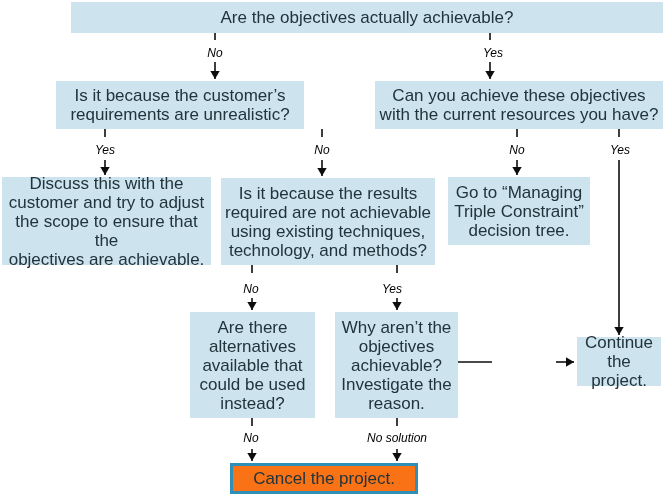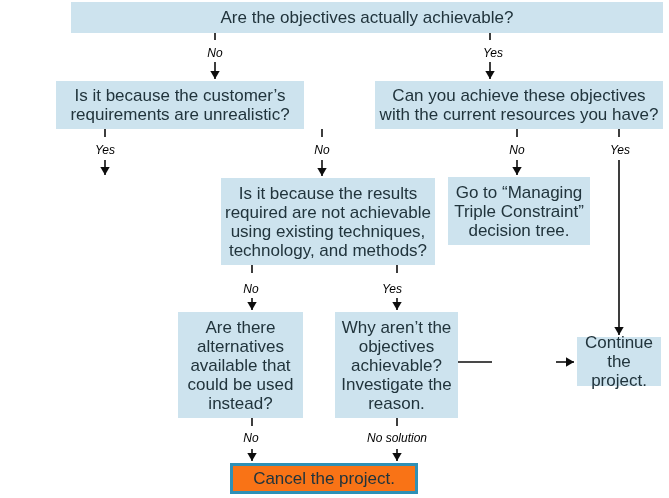--- a/index.html
+++ b/index.html
@@ -77,28 +77,32 @@
     <line x1="397" y1="449" x2="397" y2="461" marker-end="url(#ah)"></line>
     <line x1="458" y1="362" x2="492" y2="362"></line>
     <line x1="556" y1="362" x2="574" y2="362" marker-end="url(#ah)"></line>
   </svg>
 
   <div class="node" style="left:71px;  top:2px;   width:592px; height:31px">Are the objectives actually achievable?</div>
   <div class="node" style="left:56px;  top:81px;  width:248px; height:48px">Is it because the customer’s
 requirements are unrealistic?</div>
   <div class="node" style="left:375px; top:81px;  width:288px; height:48px">Can you achieve these objectives
 with the current resources you have?</div>
+  <div class="node" style="left:2px;   top:177px; width:209px; height:88px">Discuss this with the
+customer and try to adjust
+the scope to ensure that the
+objectives are achievable.</div>
   <div class="node" style="left:221px; top:178px; width:214px; height:87px">Is it because the results
 required are not achievable
 using existing techniques,
 technology, and methods?</div>
   <div class="node" style="left:448px; top:177px; width:142px; height:68px">Go to “Managing
 Triple Constraint”
 decision tree.</div>
-  <div class="node" style="left:178px; top:312px; width:125px; height:106px">Are there
+  <div class="node" style="left:190px; top:312px; width:125px; height:106px">Are there
 alternatives
 available that
 could be used
 instead?</div>
   <div class="node" style="left:335px; top:312px; width:123px; height:106px">Why aren’t the
 objectives
 achievable?
 Investigate the
 reason.</div>
   <div class="node" style="left:577px; top:337px; width:84px;  height:49px">Continue

